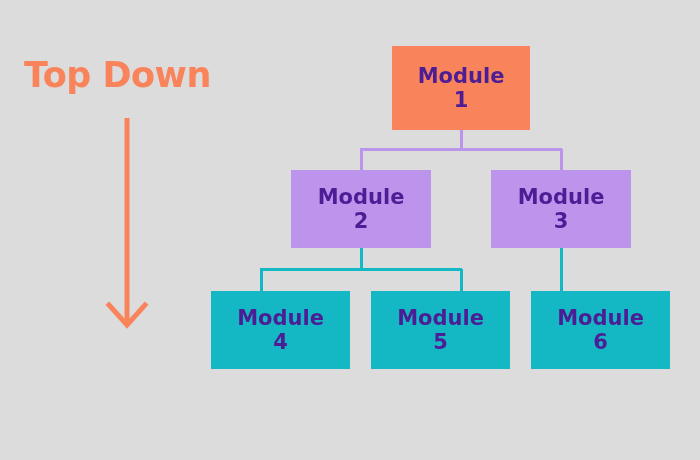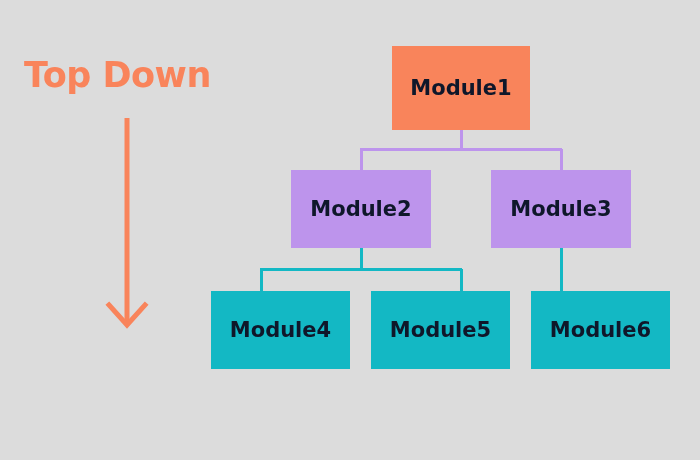--- a/index.html
+++ b/index.html
@@ -32,23 +32,24 @@
   .arrow-svg {
     position: absolute;
     left: 96px;
     top: 118px;
     width: 62px;
     height: 215px;
   }
   .node {
     position: absolute;
     display: flex;
+    flex-direction: column;
     align-items: center;
     justify-content: center;
-    color: #0f172a;
+    color: #4c1d95;
     font-weight: bold;
     font-size: 21px;
     line-height: 1.16;
     text-align: center;
     box-sizing: border-box;
   }
   .node .n-name { display: block; }
   .node .n-num { display: block; }
   .node-orange { background: #f9845b; }
   .node-purple { background: #bd94ec; }

